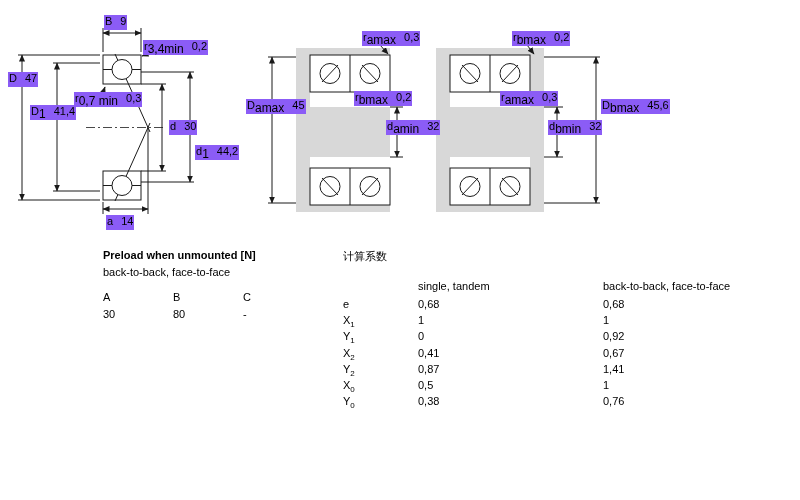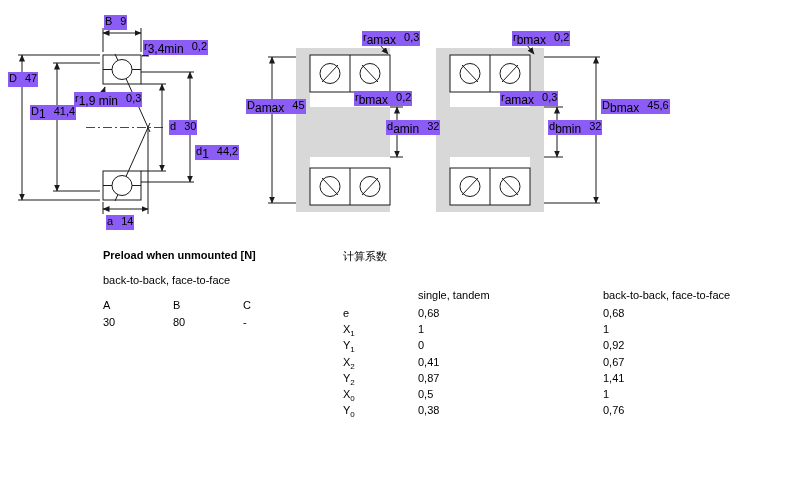--- a/index.html
+++ b/index.html
@@ -10,27 +10,27 @@
   .drawing-area{position:absolute;left:0;top:0;width:800px;height:245px;}
   .drawing-area svg{position:absolute;left:0;top:0;}
   .dim{
     position:absolute;font-size:11px;line-height:13px;white-space:nowrap;
     background:#8b5cf6;padding:0 1px;color:#000;
   }
   .dim sub{font-size:12px;line-height:1;}
   .dim .val{margin-left:8px;}
 
   .preload-block{position:absolute;left:103px;top:249px;width:220px;font-size:11px;}
-  .pl-title{font-weight:bold;margin-bottom:13px;}
+  .pl-title{font-weight:bold;margin-bottom:5px;}
   .pl-sub{margin-bottom:13px;}
   .pl-row{display:flex;margin-bottom:5px;}
   .pl-row span{width:70px;}
 
   .factors-block{position:absolute;left:343px;top:249px;width:447px;font-size:11px;}
-  .f-title{margin-bottom:25px;}
+  .f-title{margin-bottom:16px;}
   .f-head{position:relative;height:17px;}
   .f-head .f-c1{position:absolute;left:75px;top:0;text-align:center;}
   .f-head .f-c2{position:absolute;left:260px;top:0;}
   .f-row{display:grid;grid-template-columns:75px 185px auto;line-height:15.5px;}
   .f-row sub{font-size:8px;line-height:1;}
 </style>
 </head>
 <body>
 
 <div class="canvas">
@@ -147,21 +147,21 @@
         <line x1="557" y1="107" x2="557" y2="157" marker-start="url(#arw)" marker-end="url(#arw)"></line>
 
         <line x1="527" y1="45" x2="534" y2="54" marker-end="url(#arw)"></line>
         <line x1="518" y1="104" x2="526" y2="94" marker-end="url(#arw)"></line>
       </g>
     </svg>
 
     <div class="dim" style="left:104px;top:15px"><span>B</span><sub></sub><span class="val">9</span></div>
     <div class="dim" style="left:143px;top:40px"><span>r</span><sub>3,4min</sub><span class="val">0,2</span></div>
     <div class="dim" style="left:8px;top:72px"><span>D</span><sub></sub><span class="val">47</span></div>
-    <div class="dim" style="left:74px;top:92px"><span>r</span><sub>1,9 min</sub><span class="val">0,3</span></div>
+    <div class="dim" style="left:74px;top:92px"><span>r</span><sub>0,7 min</sub><span class="val">0,3</span></div>
     <div class="dim" style="left:30px;top:105px"><span>D</span><sub>1</sub><span class="val">41,4</span></div>
     <div class="dim" style="left:169px;top:120px"><span>d</span><sub></sub><span class="val">30</span></div>
     <div class="dim" style="left:195px;top:145px"><span>d</span><sub>1</sub><span class="val">44,2</span></div>
     <div class="dim" style="left:106px;top:215px"><span>a</span><sub></sub><span class="val">14</span></div>
 
     <div class="dim" style="left:362px;top:31px"><span>r</span><sub>amax</sub><span class="val">0,3</span></div>
     <div class="dim" style="left:246px;top:99px"><span>D</span><sub>amax</sub><span class="val">45</span></div>
     <div class="dim" style="left:354px;top:91px"><span>r</span><sub>bmax</sub><span class="val">0,2</span></div>
     <div class="dim" style="left:386px;top:120px"><span>d</span><sub>amin</sub><span class="val">32</span></div>
 

